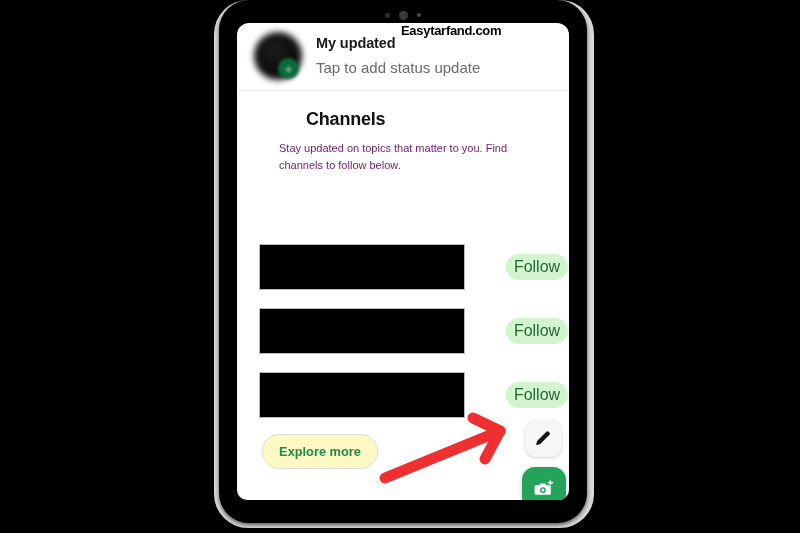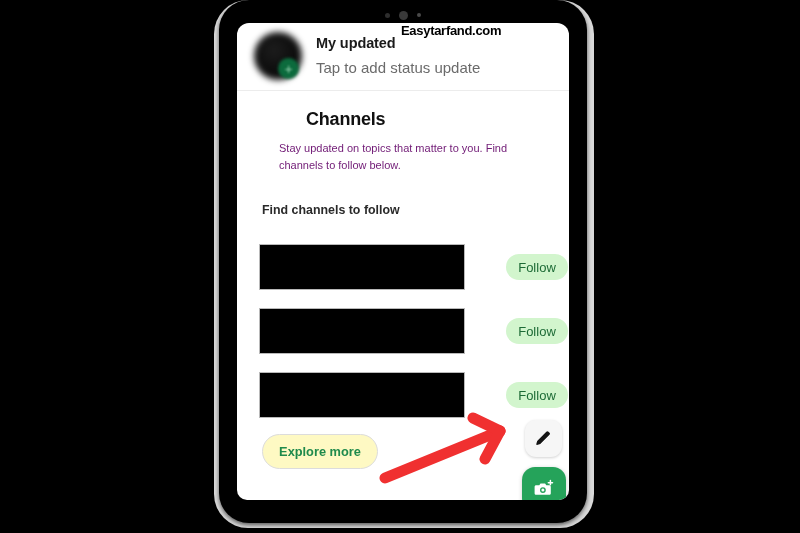--- a/index.html
+++ b/index.html
@@ -205,21 +205,21 @@
     position: absolute;
     left: 269px;
     top: 13px;
     width: 62px;
     height: 26px;
     background: #d2f5cd;
     border-radius: 14px;
     display: flex;
     align-items: center;
     justify-content: center;
-    font-size: 13px;
+    font-size: 16px;
     color: #1d6b36;
   }
 
   
   .explore-btn {
     position: absolute;
     left: 25px;
     top: 411px;
     width: 114px;
     height: 33px;
@@ -309,21 +309,20 @@
         </div>
         <div class="status-text">
           <div class="status-title">My updated</div>
           <div class="status-sub">Tap to add status update</div>
         </div>
       </div>
       <div class="header-divider"></div>
 
       <div class="channels-title">Channels</div>
       <div class="channels-desc">Stay updated on topics that matter to you. Find channels to follow below.</div>
-      <div class="find-label">Find channels to follow</div>
 
       <div class="channel-list">
 
         <div class="channel-row">
           <div class="redacted-bar"></div>
           <div class="follow-btn">Follow</div>
         </div>
 
         <div class="channel-row">
           <div class="redacted-bar"></div>

